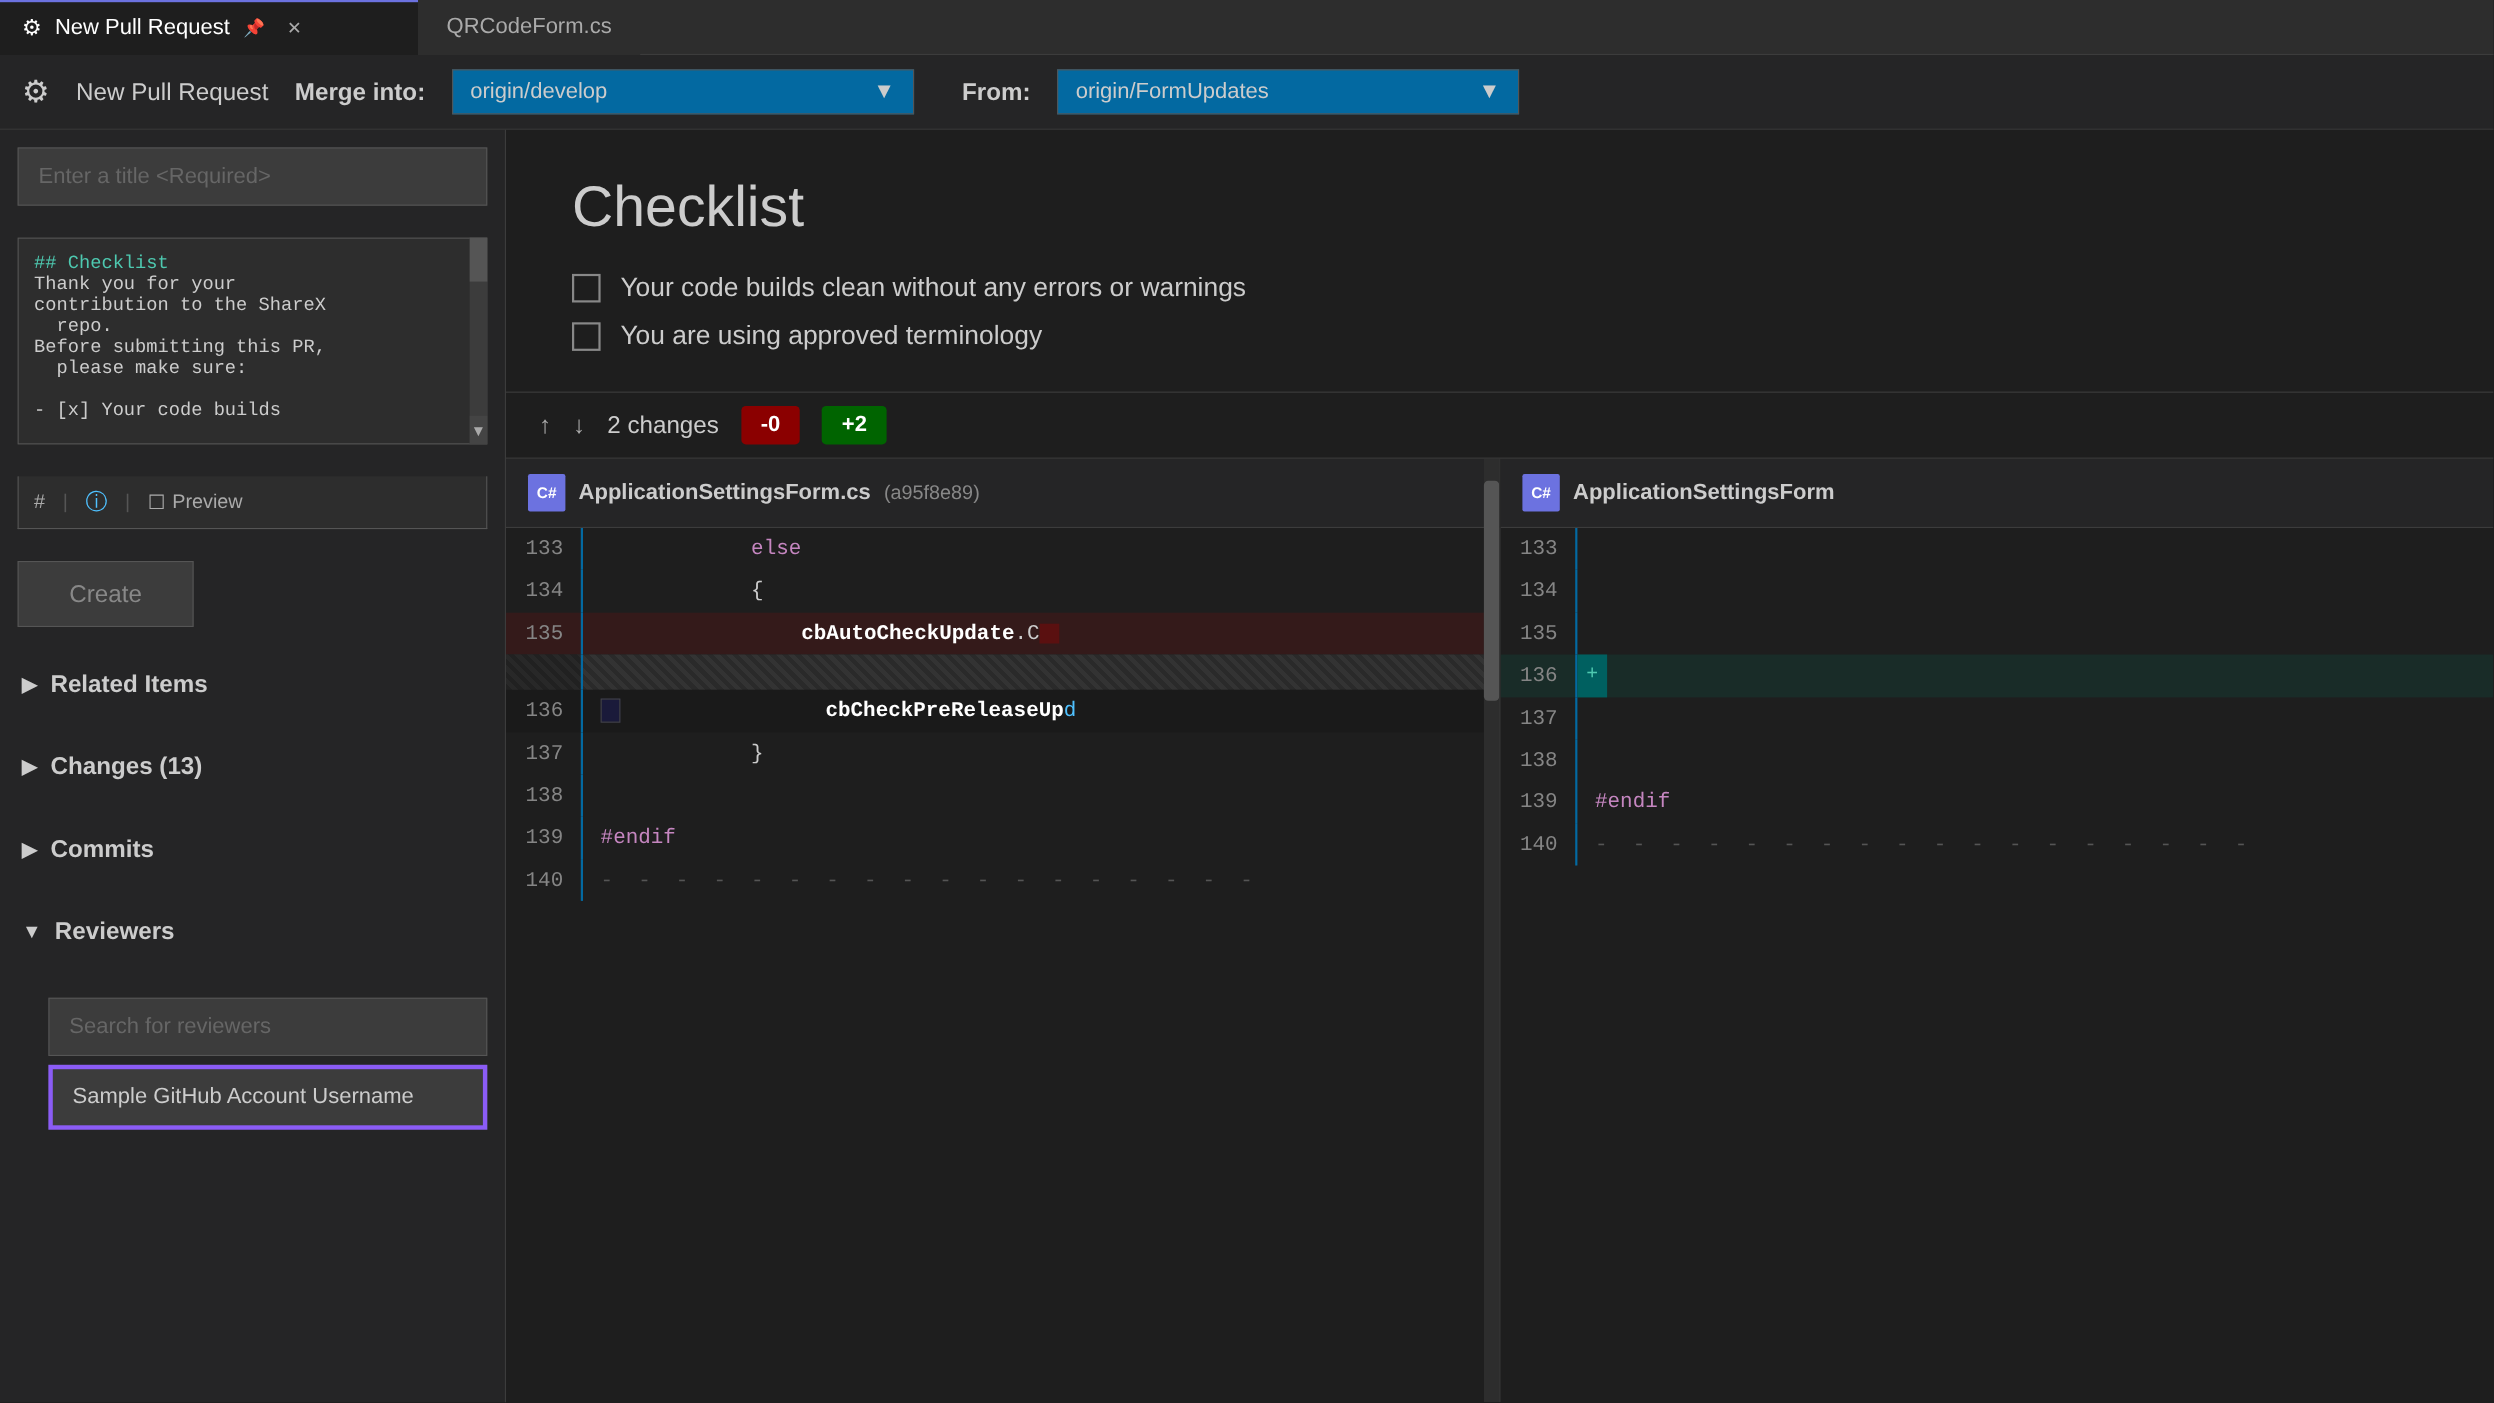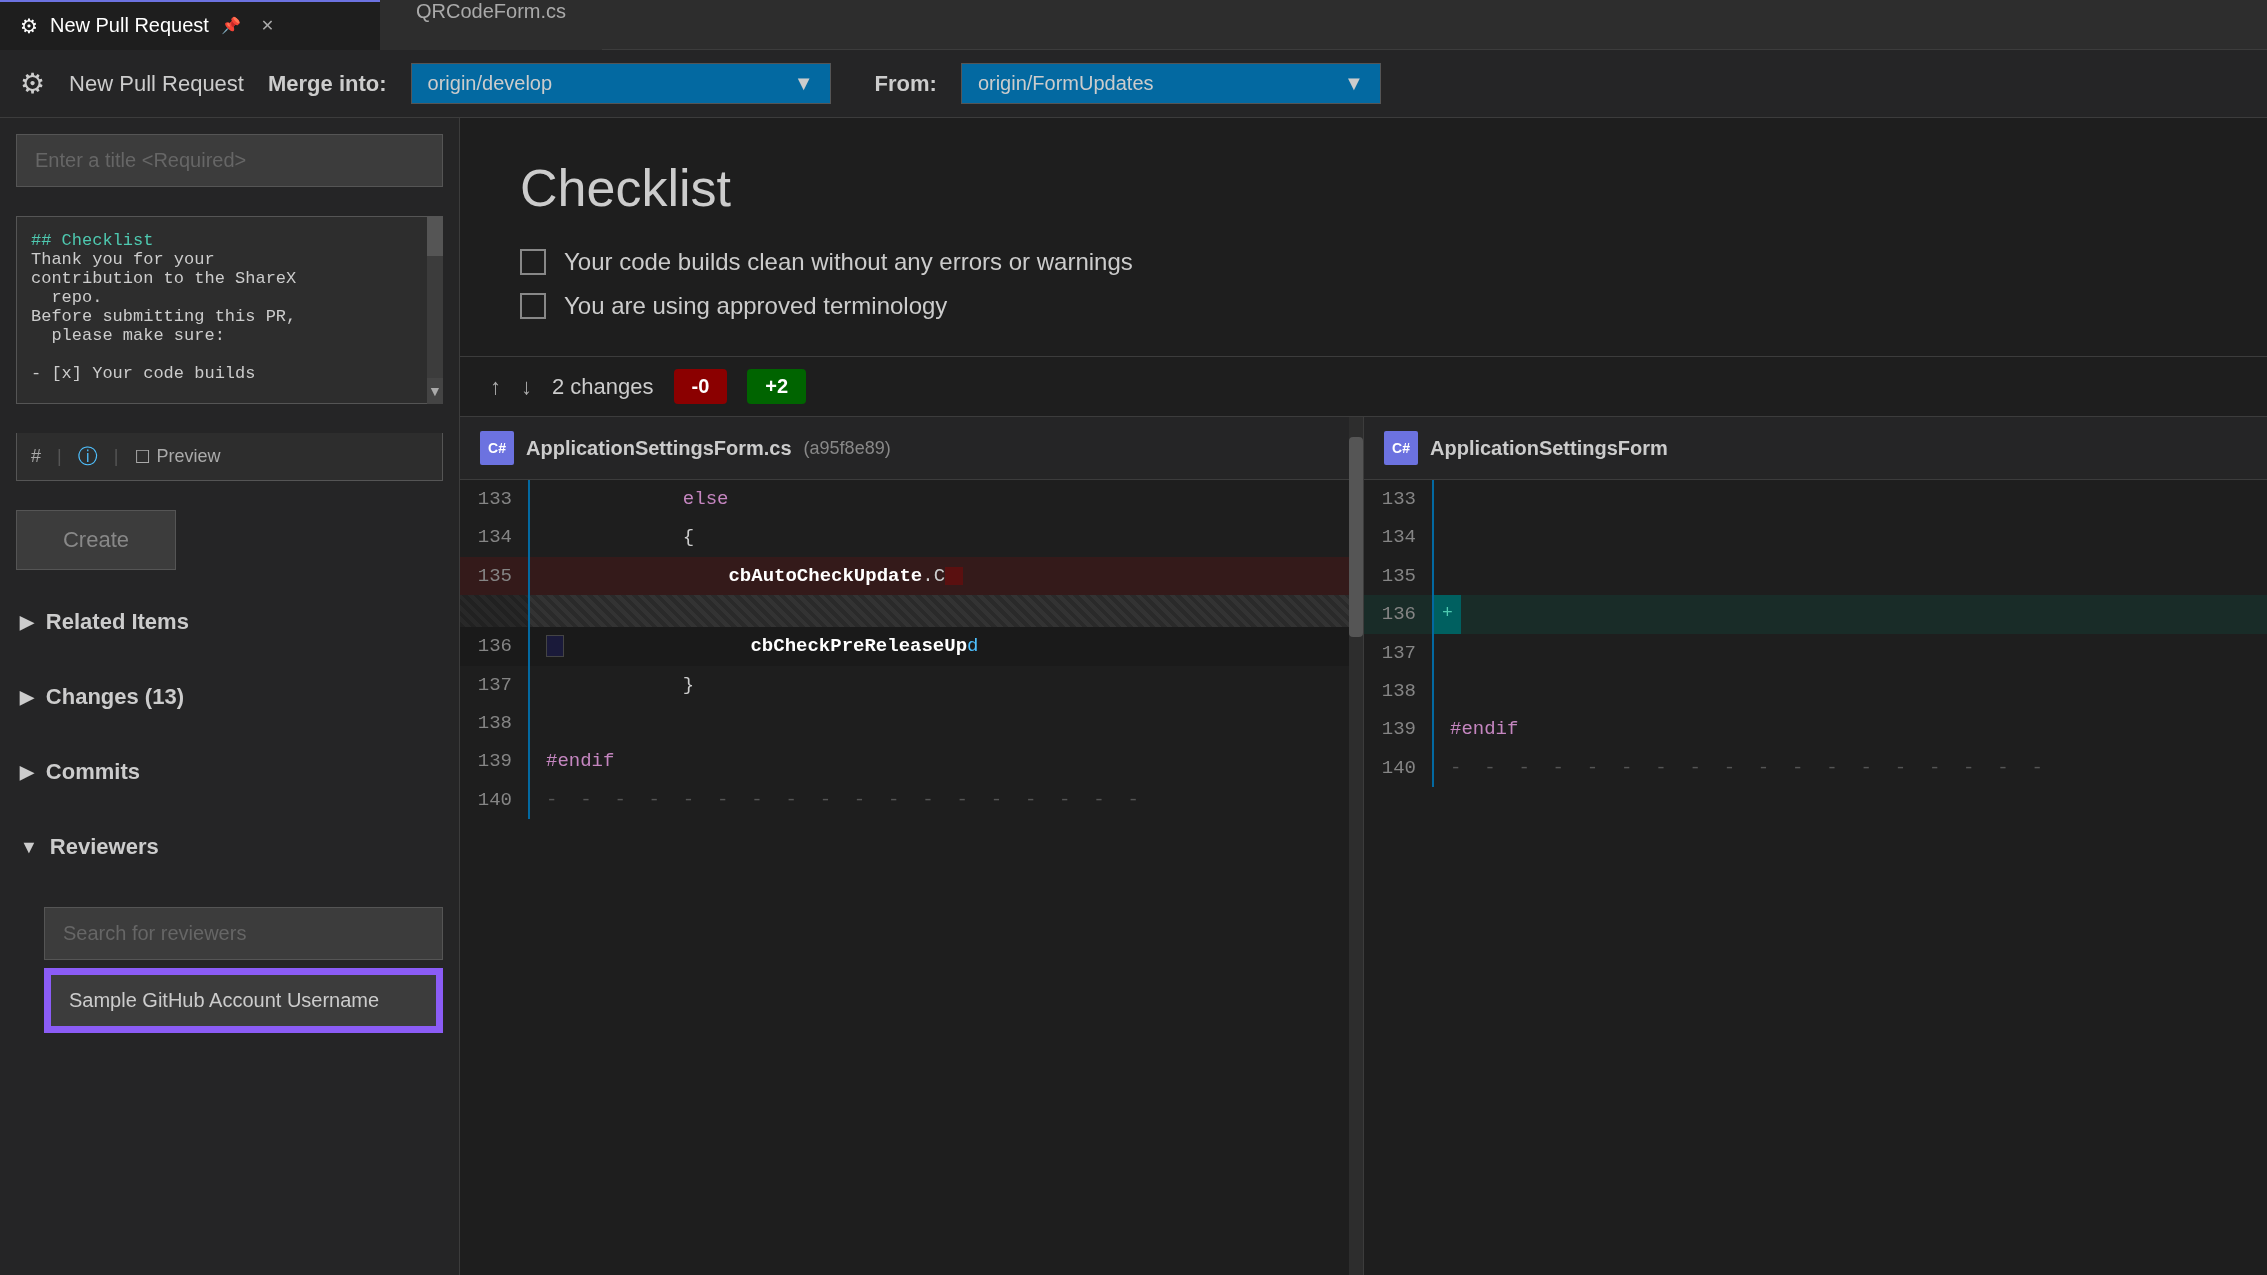--- a/index.html
+++ b/index.html
@@ -31,24 +31,24 @@
       align-items: center;
       gap: 12px;
       font-size: 20px;
       font-weight: 500;
       border-top: 2px solid #6c72e0;
       min-width: 380px;
     }
     .tab-inactive {
       background: #2d2d2d;
       color: #aaaaaa;
-      padding: 0 36px;
+      padding: 0 26px;
       height: 50px;
       display: flex;
-      align-items: flex-start;
+      align-items: center;
       font-size: 20px;
     }
     .tab-close {
       color: #aaaaaa;
       cursor: pointer;
       font-size: 16px;
       margin-left: 8px;
     }
     .tab-pin {
       color: #aaaaaa;
@@ -195,21 +195,21 @@
       color: #888;
       font-size: 20px;
       padding: 14px 18px;
       width: 100%;
       margin-top: 8px;
     }
     .reviewer-search::placeholder { color: #666; }
 
     .reviewer-item {
       background: #3c3c3c;
-      border: 7px solid #8b5cf6;
+      border: 4px solid #8b5cf6;
       color: #cccccc;
       font-size: 20px;
       padding: 14px 18px;
       width: 100%;
       margin-top: 8px;
     }
 
     
     .right-panel {
       flex: 1;

